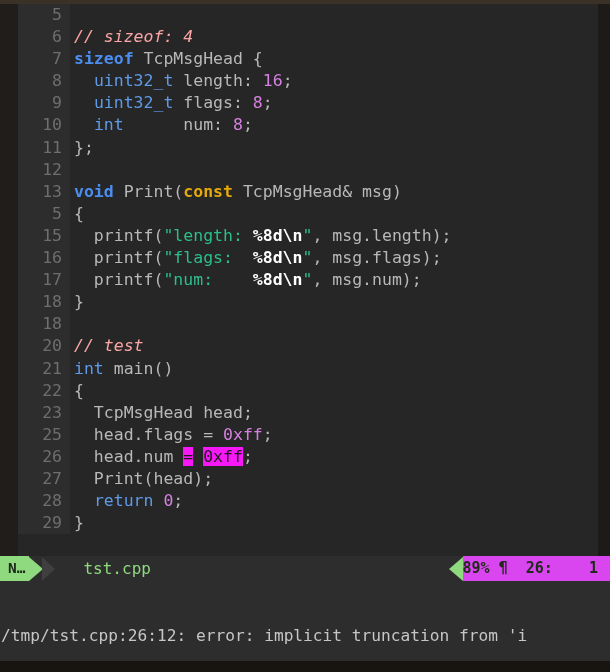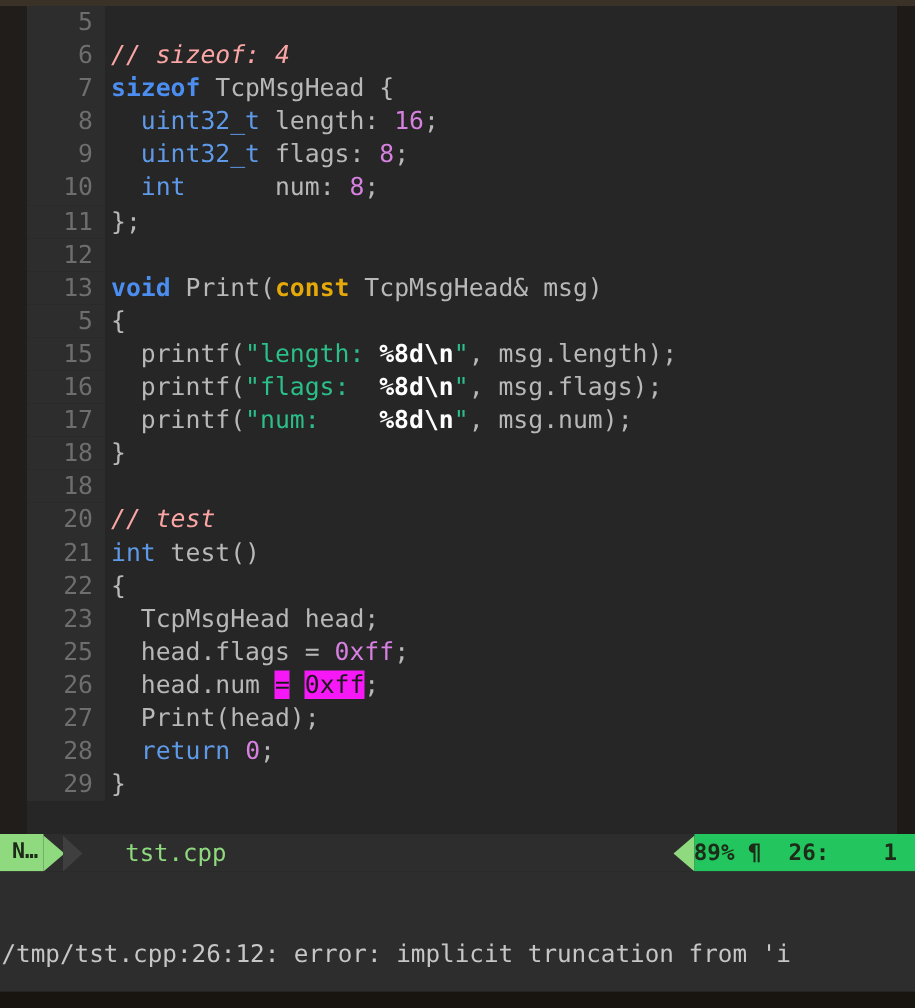--- a/index.html
+++ b/index.html
@@ -147,21 +147,21 @@
     white-space: nowrap;
   }
   .status-spacer { flex: 1; }
   .right-arrow {
     width: 0; height: 0;
     border-top: 12.5px solid transparent;
     border-bottom: 12.5px solid transparent;
     border-right: 14px solid #8fd97f;
   }
   .status-right {
-    background: #22c55e;
+    background: #d946ef;
     color: #1d2b18;
     height: 25px;
     line-height: 25px;
     font-weight: bold;
     font-size: 15px;
     padding-right: 12px;
     white-space: pre;
   }
 
   
@@ -198,21 +198,21 @@
       <div class="code-line"><span class="sign"></span><span class="lnum">11</span><span class="ltext"><span class="t-plain">};</span></span></div>
       <div class="code-line"><span class="sign"></span><span class="lnum">12</span><span class="ltext"></span></div>
       <div class="code-line"><span class="sign"></span><span class="lnum">13</span><span class="ltext"><span class="t-keyword">void</span><span class="t-plain"> Print(</span><span class="t-const">const</span><span class="t-plain"> TcpMsgHead&amp; msg)</span></span></div>
       <div class="code-line"><span class="sign"></span><span class="lnum">5</span><span class="ltext"><span class="t-plain">{</span></span></div>
       <div class="code-line"><span class="sign"></span><span class="lnum">15</span><span class="ltext"><span class="t-plain">  printf(</span><span class="t-string">"length: </span><span class="t-fmt">%8d\n</span><span class="t-string">"</span><span class="t-plain">, msg.length);</span></span></div>
       <div class="code-line"><span class="sign"></span><span class="lnum">16</span><span class="ltext"><span class="t-plain">  printf(</span><span class="t-string">"flags:  </span><span class="t-fmt">%8d\n</span><span class="t-string">"</span><span class="t-plain">, msg.flags);</span></span></div>
       <div class="code-line"><span class="sign"></span><span class="lnum">17</span><span class="ltext"><span class="t-plain">  printf(</span><span class="t-string">"num:    </span><span class="t-fmt">%8d\n</span><span class="t-string">"</span><span class="t-plain">, msg.num);</span></span></div>
       <div class="code-line"><span class="sign"></span><span class="lnum">18</span><span class="ltext"><span class="t-plain">}</span></span></div>
       <div class="code-line"><span class="sign"></span><span class="lnum">18</span><span class="ltext"></span></div>
       <div class="code-line"><span class="sign"></span><span class="lnum">20</span><span class="ltext"><span class="t-comment">// test</span></span></div>
-      <div class="code-line"><span class="sign"></span><span class="lnum">21</span><span class="ltext"><span class="t-type">int</span><span class="t-plain"> test()</span></span></div>
+      <div class="code-line"><span class="sign"></span><span class="lnum">21</span><span class="ltext"><span class="t-type">int</span><span class="t-plain"> main()</span></span></div>
       <div class="code-line"><span class="sign"></span><span class="lnum">22</span><span class="ltext"><span class="t-plain">{</span></span></div>
       <div class="code-line"><span class="sign"></span><span class="lnum">23</span><span class="ltext"><span class="t-plain">  TcpMsgHead head;</span></span></div>
       <div class="code-line"><span class="sign"></span><span class="lnum">25</span><span class="ltext"><span class="t-plain">  head.flags = </span><span class="t-num">0xff</span><span class="t-plain">;</span></span></div>
       <div class="code-line"><span class="sign">E&gt;</span><span class="lnum">26</span><span class="ltext"><span class="t-plain">  head.num </span><span class="hl-err">=</span><span class="t-plain"> </span><span class="hl-err">0xff</span><span class="t-plain">;</span></span></div>
       <div class="code-line"><span class="sign"></span><span class="lnum">27</span><span class="ltext"><span class="t-plain">  Print(head);</span></span></div>
       <div class="code-line"><span class="sign"></span><span class="lnum">28</span><span class="ltext"><span class="t-plain">  </span><span class="t-type">return</span><span class="t-plain"> </span><span class="t-num">0</span><span class="t-plain">;</span></span></div>
       <div class="code-line"><span class="sign"></span><span class="lnum">29</span><span class="ltext"><span class="t-plain">}</span></span></div>
     </div>
   <div class="left-shadow"></div>
   <div class="right-shadow"></div>

